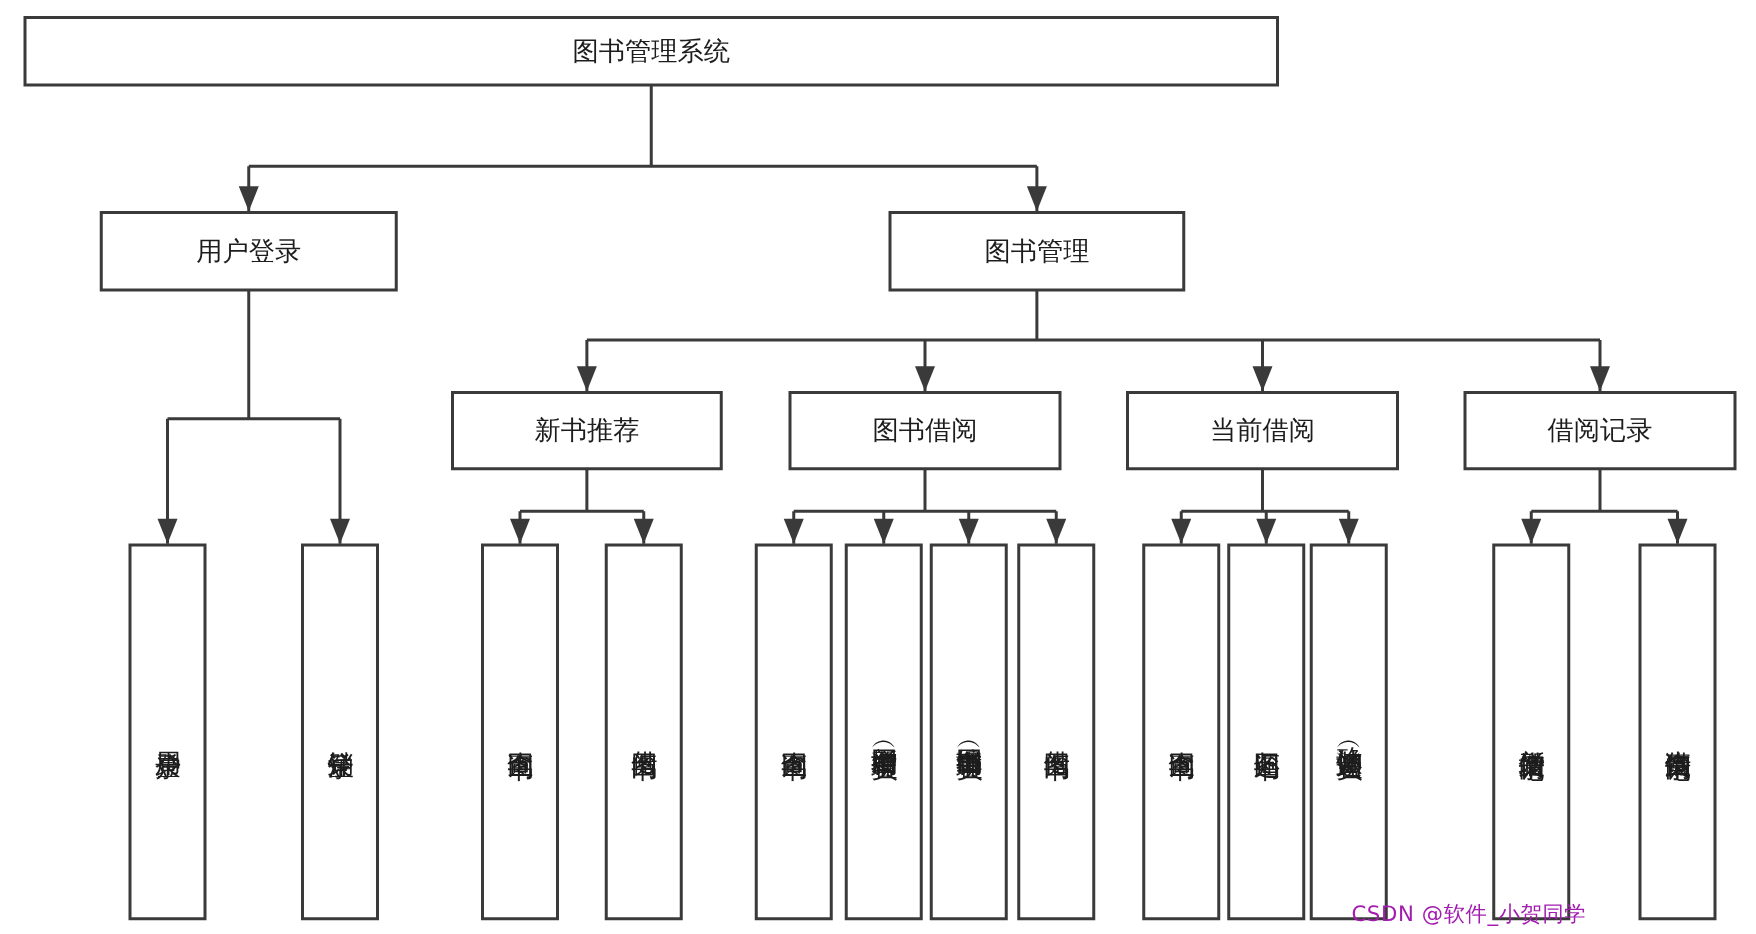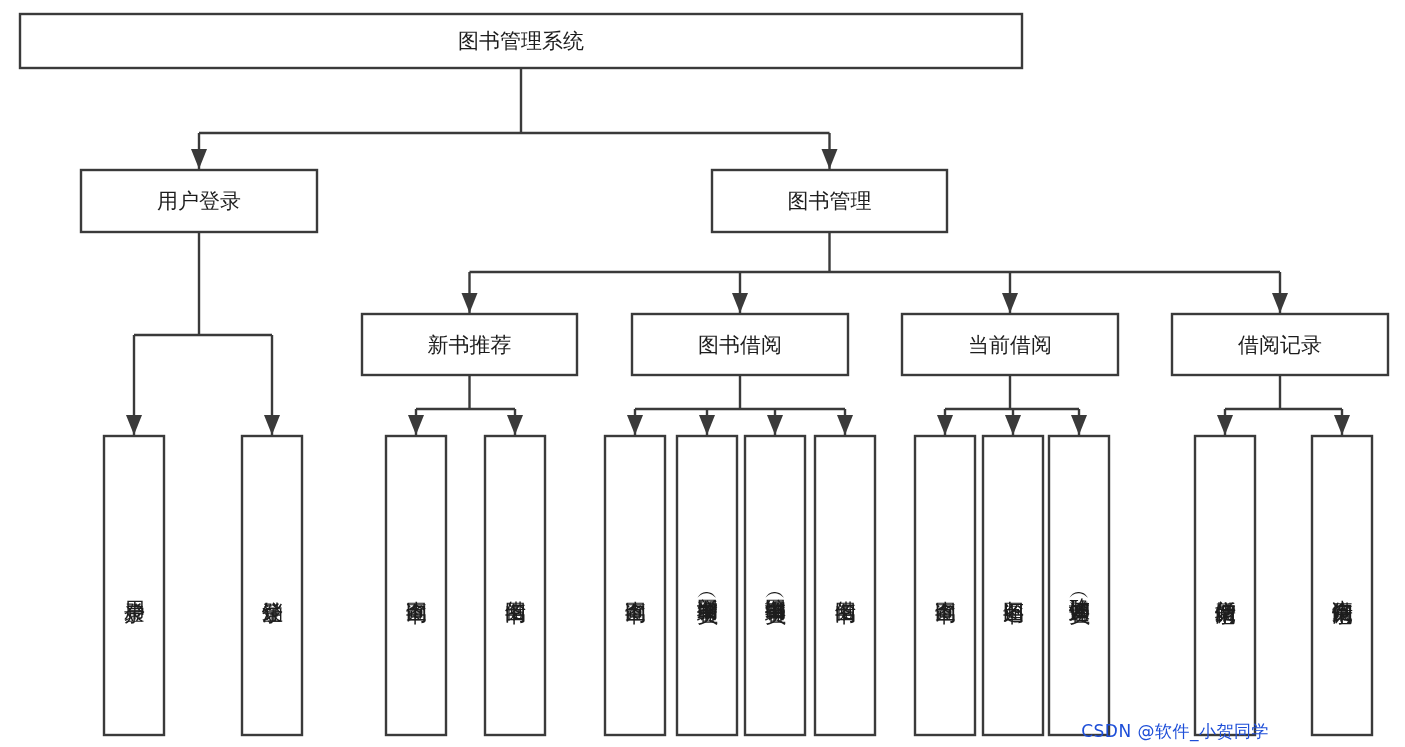--- a/index.html
+++ b/index.html
@@ -63,21 +63,21 @@
     text-align: center;
     white-space: nowrap;
     pointer-events: none;
   }
   .watermark {
     position: absolute;
     right: 8px;
     bottom: 4px;
     font-family: "DejaVu Sans", "Liberation Sans", sans-serif;
     font-size: 17px;
-    color: #1d4ed8;
+    color: #a21caf;
     letter-spacing: 0.5px;
     white-space: nowrap;
     margin-left: 44px;
   }
 </style>
 </head>
 <body>
 
 <div id="diagram-root">
   <svg class="diagram-svg" viewBox="0 0 1405 747">

